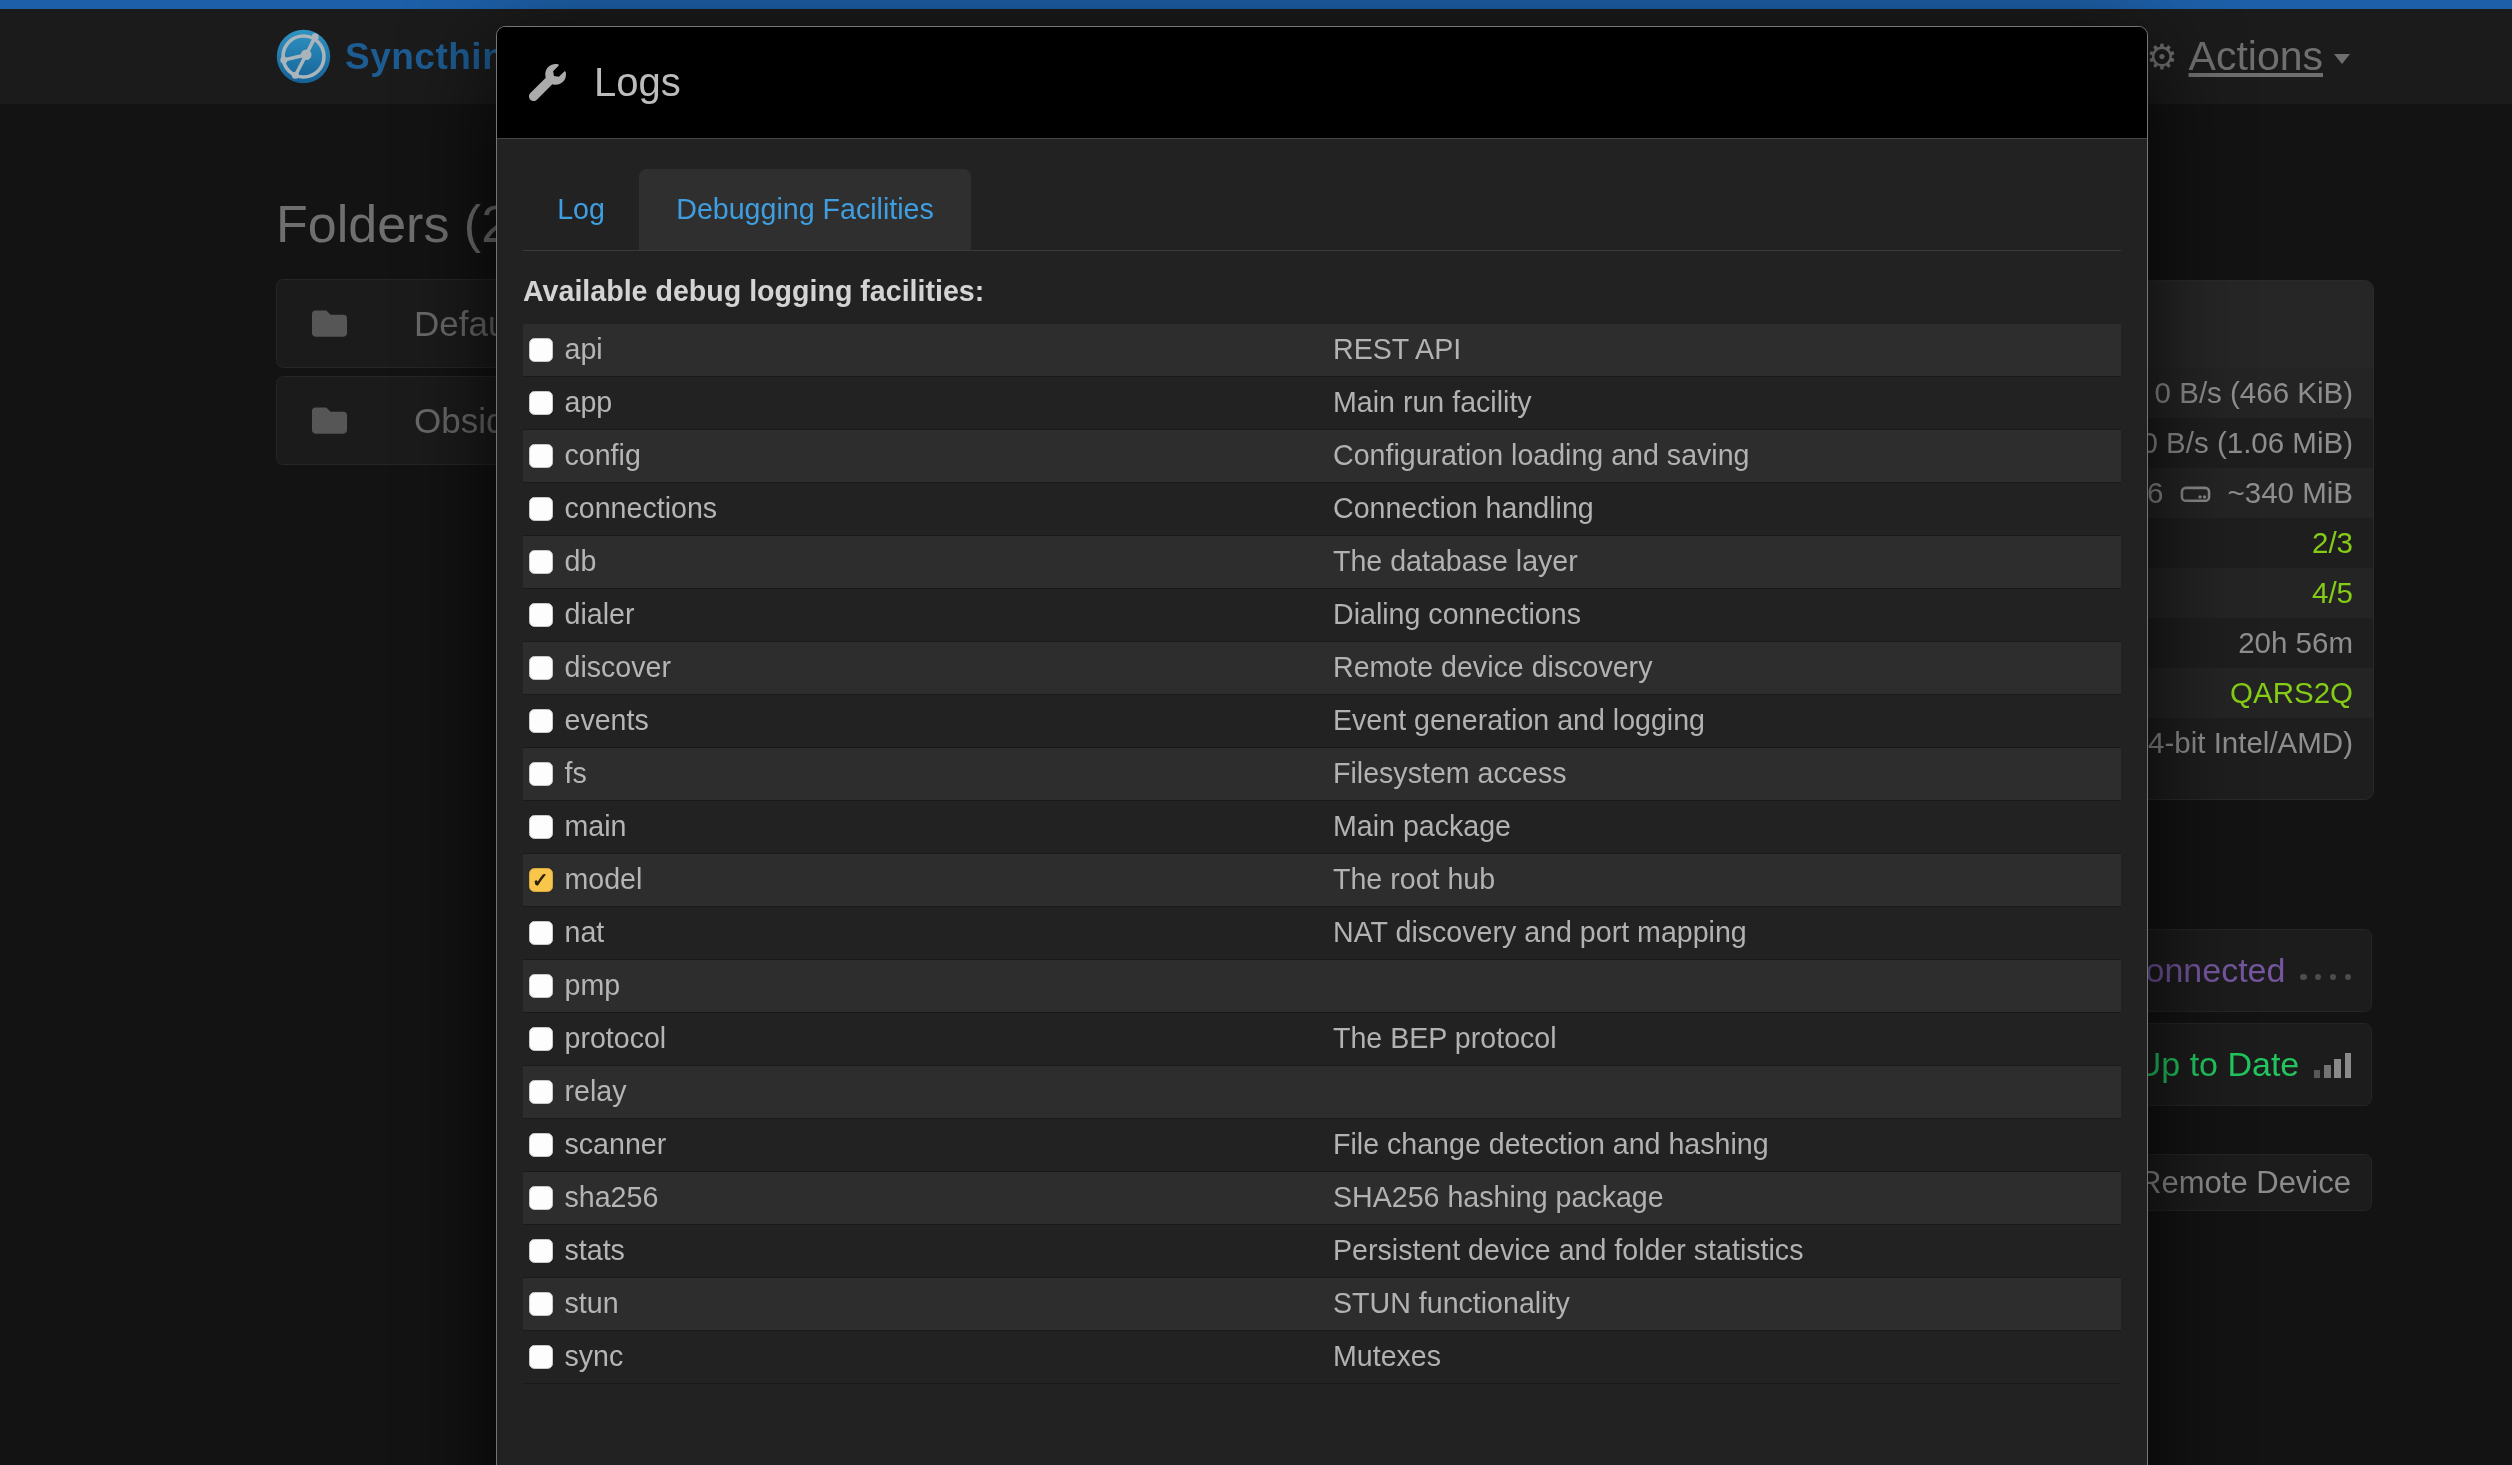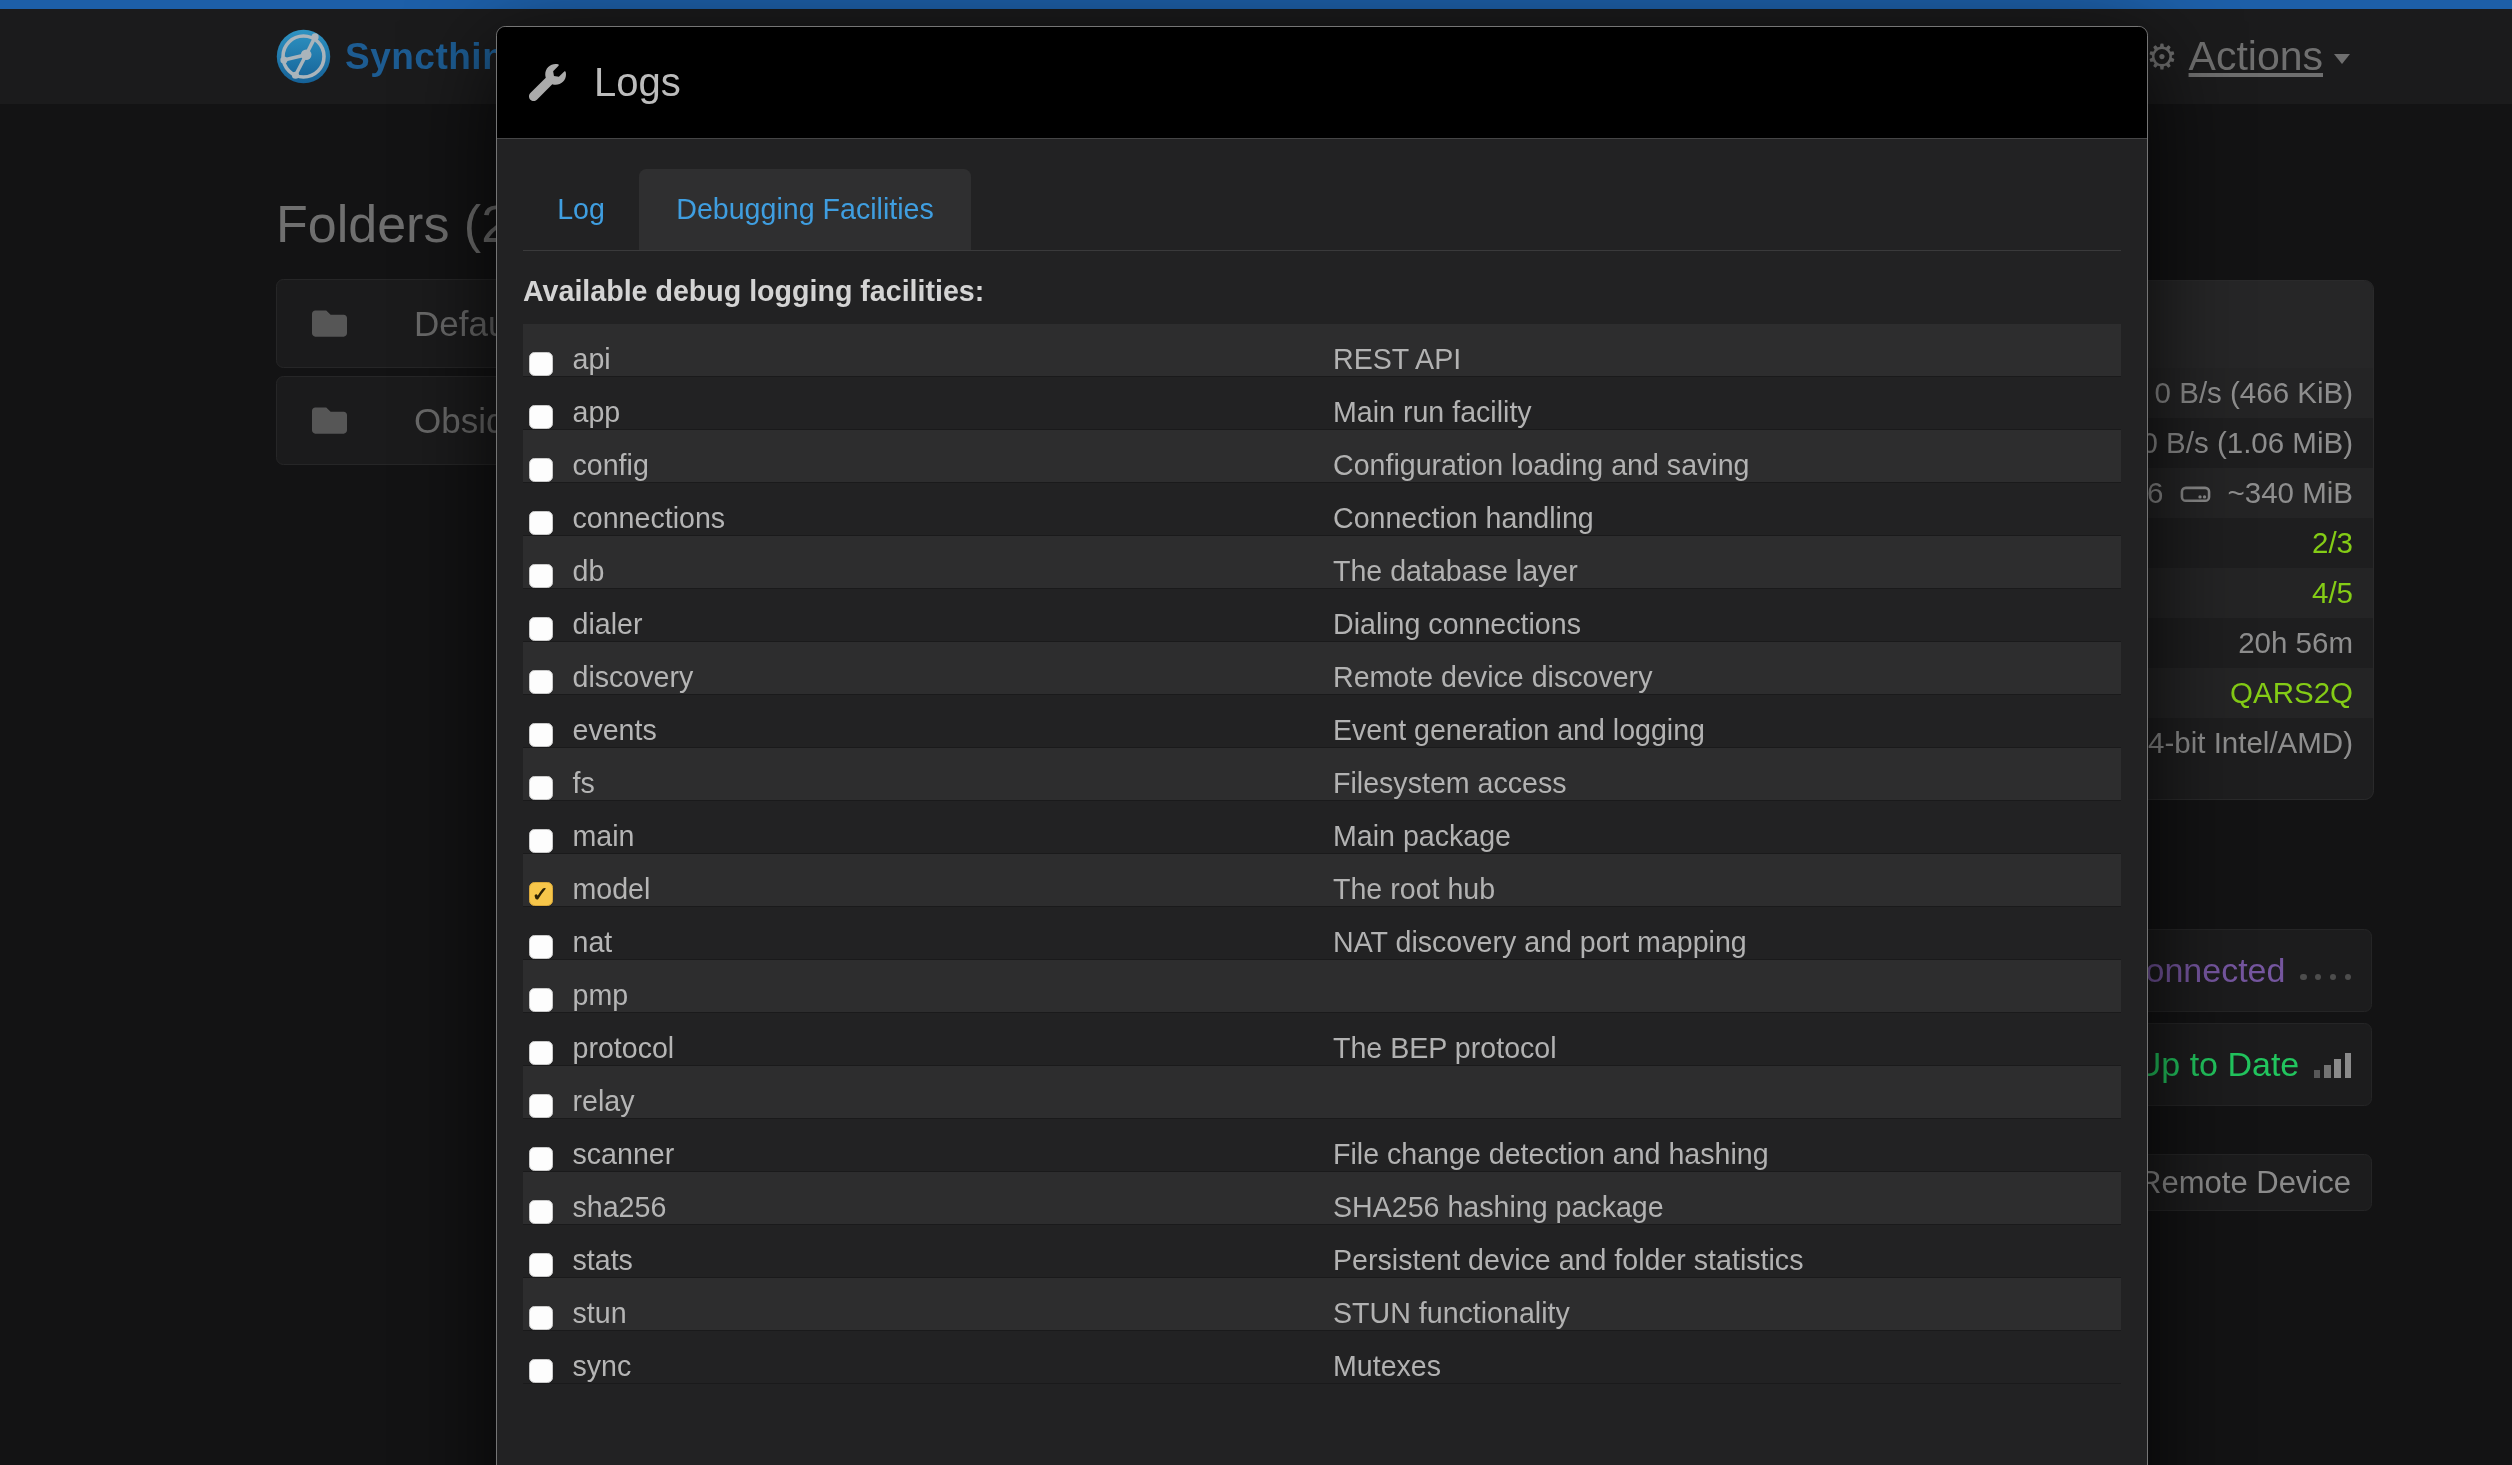--- a/index.html
+++ b/index.html
@@ -56,21 +56,21 @@
   .modal-title{font-size:40px;color:#bcbcbc;}
   .modal-body{position:relative;padding:0 26px;}
   
   .tabs{position:relative;margin-top:29.5px;height:81px;border-bottom:1.8px solid #3a3a3b;display:flex;}
   .tab{height:81px;display:flex;align-items:center;justify-content:center;font-size:28.6px;color:#3f9ee0;cursor:default;}
   .tab-log{width:116px;}
   .tab-debug{width:332px;background:#2f2f30;border-top-left-radius:7.4px;border-top-right-radius:7.4px;}
   
   .fac-heading{margin-top:20px;height:41px;line-height:41px;font-size:28.6px;font-weight:bold;color:#d4d4d4;}
   .fac-table{margin-top:12px;}
-  .frow{height:52px;display:flex;align-items:flex-end;border-bottom:0.9px solid #1a1a1b;position:relative;gap:8px;}
+  .frow{height:52px;display:flex;align-items:center;border-bottom:0.9px solid #1a1a1b;position:relative;}
   .frow.striped{background:#2d2d2e;}
   .cb{width:24px;height:24px;margin-left:5.5px;border-radius:5.5px;background:#fdfdfd;border:0.9px solid #c9c9c9;box-sizing:border-box;flex:0 0 auto;
       display:flex;align-items:center;justify-content:center;font-size:20px;font-weight:bold;color:transparent;}
   .cb.checked{background:#f7c64a;border-color:#d9a83a;color:#2d2205;}
   .fname{margin-left:12px;font-size:28.6px;color:#b5b5b5;}
   .fdesc{position:absolute;left:810px;font-size:28.6px;color:#b2b2b2;}
   
   .wrench-icon svg{display:block;}
   .logo-icon svg{display:block;}
 </style>
@@ -251,21 +251,21 @@
   </div>
 
   <div class="frow">
     <span class="cb"></span>
     <span class="fname">dialer</span>
     <span class="fdesc">Dialing connections</span>
   </div>
 
   <div class="frow striped">
     <span class="cb"></span>
-    <span class="fname">discovery</span>
+    <span class="fname">discover</span>
     <span class="fdesc">Remote device discovery</span>
   </div>
 
   <div class="frow">
     <span class="cb"></span>
     <span class="fname">events</span>
     <span class="fdesc">Event generation and logging</span>
   </div>
 
   <div class="frow striped">

